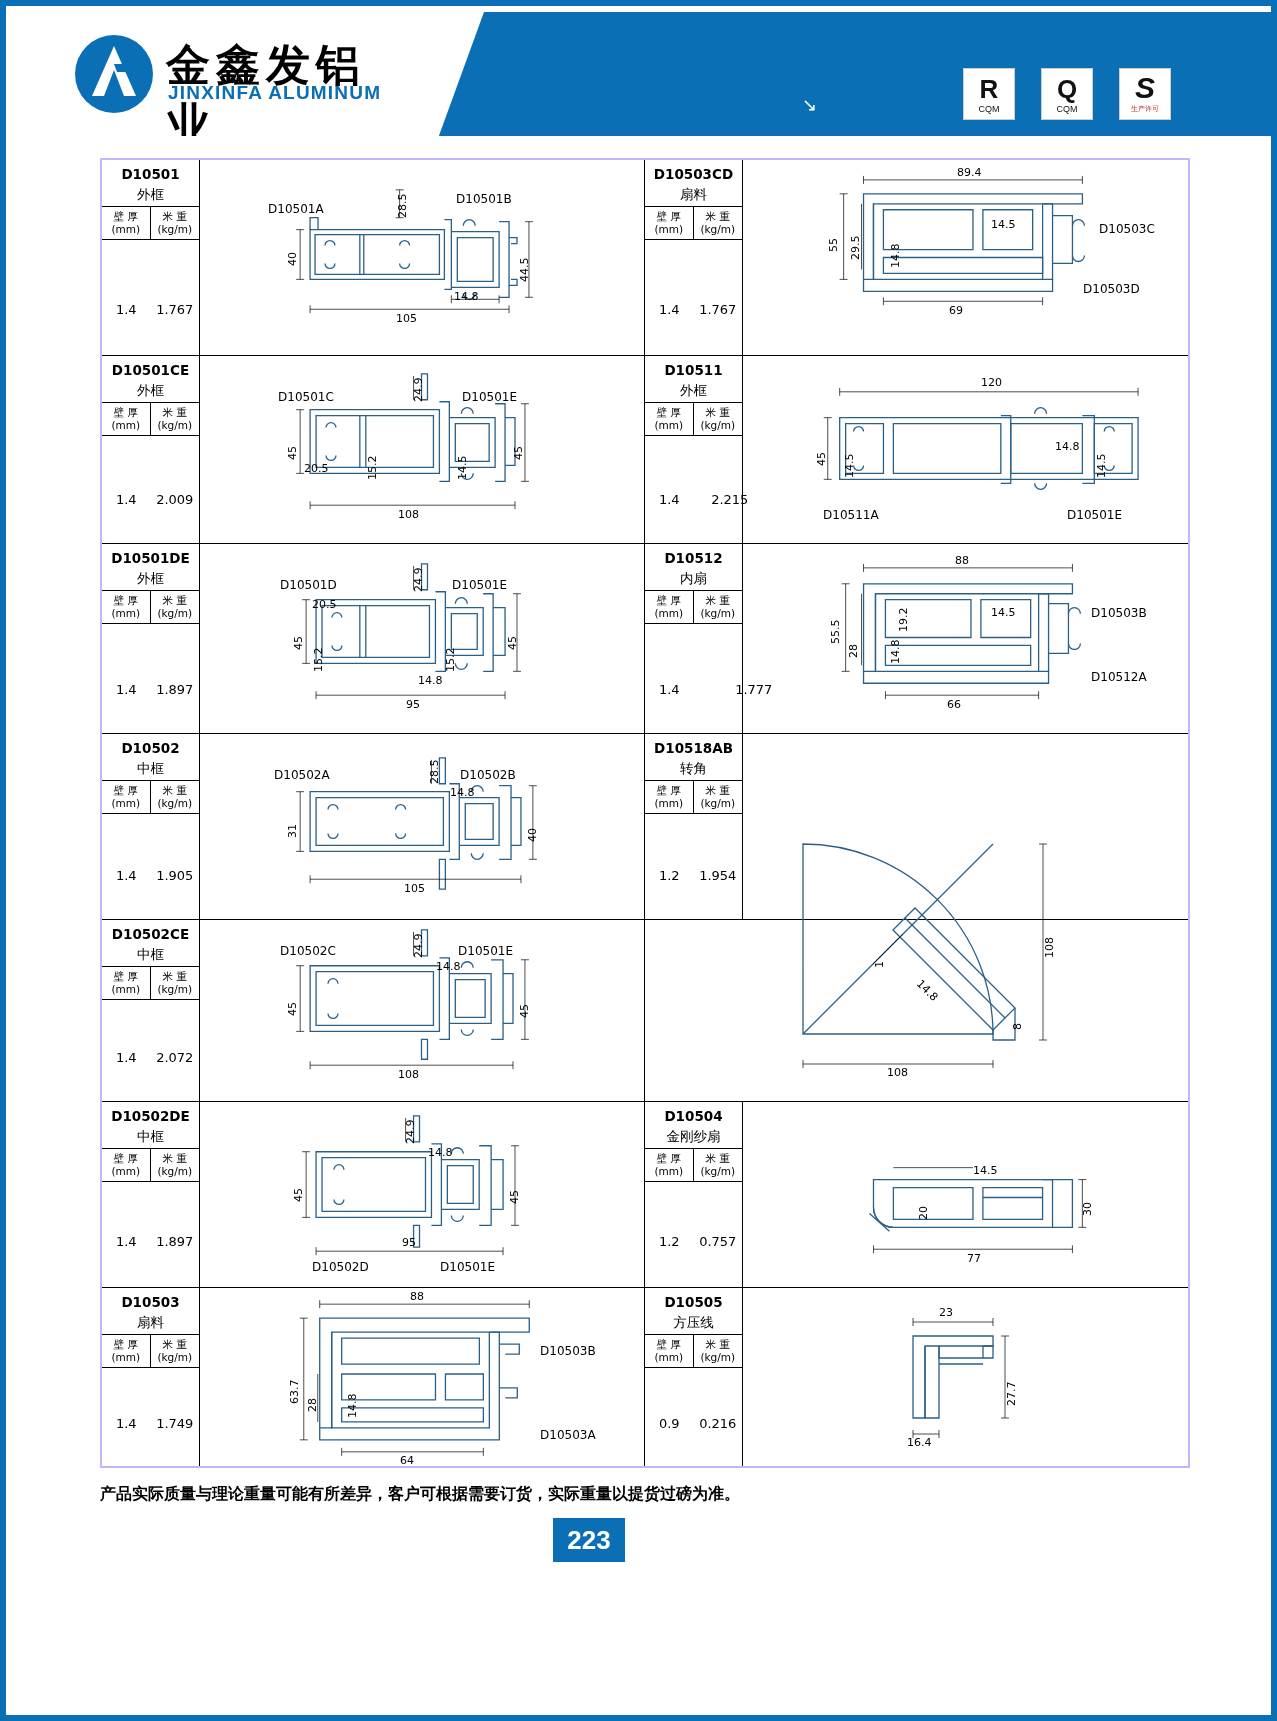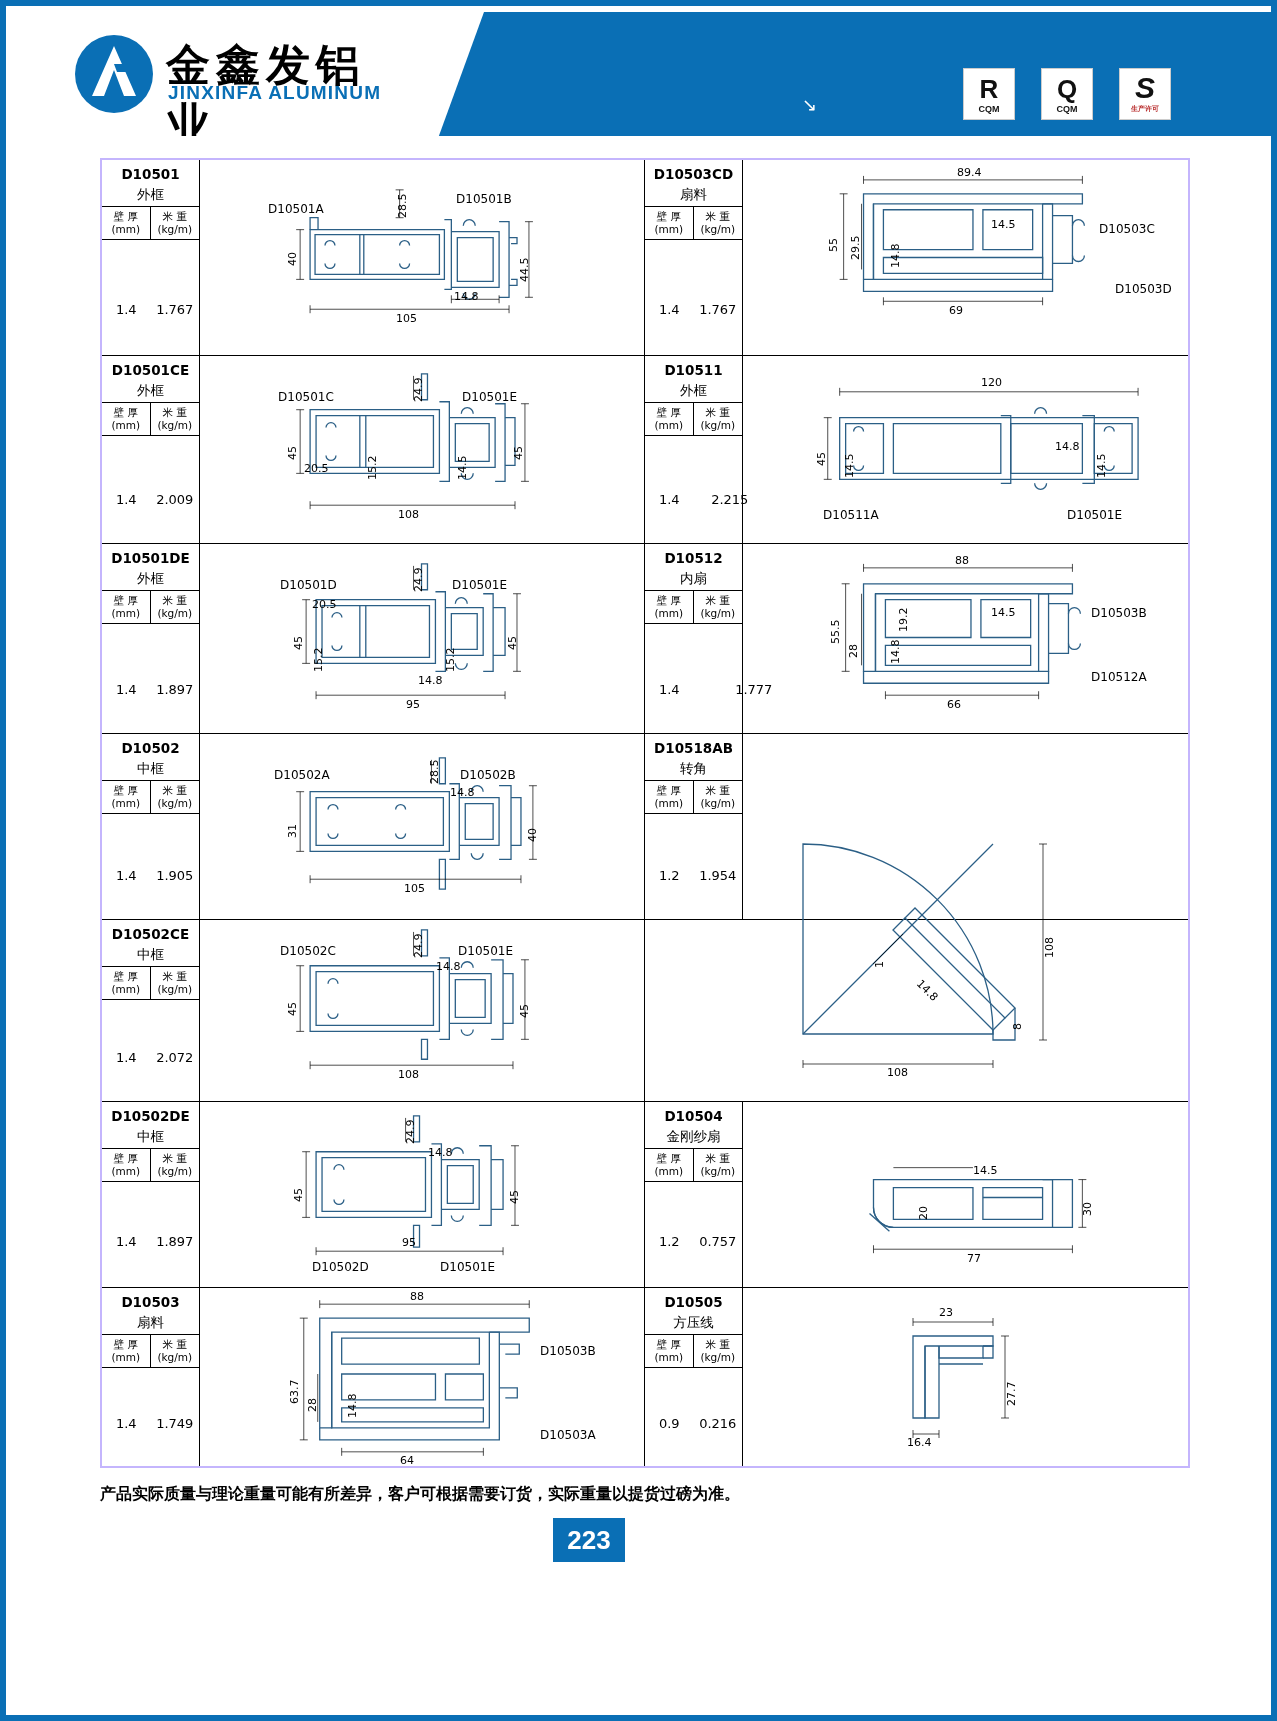--- a/index.html
+++ b/index.html
@@ -56,21 +56,21 @@
     font-family:"DejaVu Sans","Liberation Sans",sans-serif;
   }
   .title-arrow{
     position:absolute;left:790px;top:82px;color:#fff;font-size:18px;
   }
   .cert{
     position:absolute;top:56px;width:50px;height:50px;background:#fff;
     border:1px solid #ccc;
   }
   .cert span{
-    position:absolute;left:0;right:0;text-align:center;font-weight:bold;
+    position:absolute;left:0;right:0;text-align:center;
   }
   .cert .big{top:5px;font-size:26px;font-weight:bold;color:#111;}
   .cert .sm{bottom:5px;font-size:9px;color:#111;}
   #cert1{left:951px;}
   #cert2{left:1029px;}
   #cert3{left:1107px;}
   #cert3 .big{font-size:30px;font-style:italic;color:#111;top:2px;}
   #cert3 .sm{font-size:7px;color:#b33;}
   
   .grid{
@@ -299,21 +299,21 @@
                 <path d="M300 138 L300 146"></path>
             </g>
           </svg>
           <div class="dim" style="left:214px;top:6px;">89.4</div>
           <div class="dim rot" style="left:84px;top:92px;">55</div>
           <div class="dim rot" style="left:106px;top:100px;">29.5</div>
           <div class="dim" style="left:248px;top:58px;">14.5</div>
           <div class="dim rot" style="left:146px;top:108px;">14.8</div>
           <div class="dim" style="left:206px;top:144px;">69</div>
           <div class="lbl" style="left:356px;top:62px;">D10503C</div>
-          <div class="lbl" style="left:372px;top:122px;text-align:center;">D10503D</div>
+          <div class="lbl" style="left:340px;top:122px;text-align:center;">D10503D</div>
         </div>
       </div>
     </div>
 
     <div class="row" style="top:196px;height:188px;">
       <div class="half left">
         <div class="infocell">
           <div class="code">D10501CE</div>
           <div class="cname">外框</div>
           <div class="subhead">

